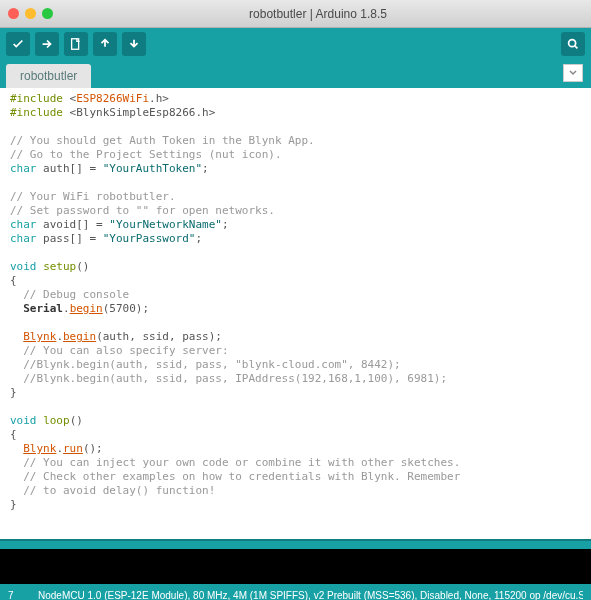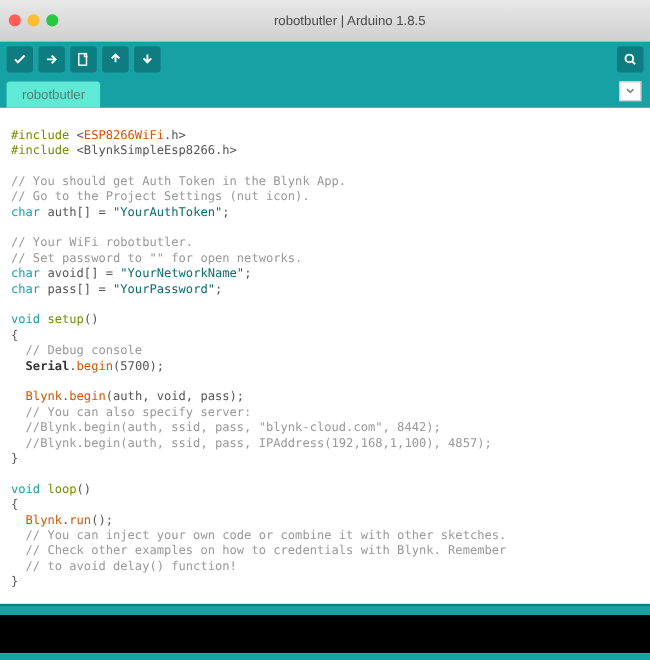--- a/index.html
+++ b/index.html
@@ -1,36 +1,36 @@
 <!DOCTYPE html>
 <html><head>
 <meta charset="utf-8">
 <style>
 * { margin: 0; padding: 0; box-sizing: border-box; }
 body { font-family: -apple-system, sans-serif; font-size: 11px; width: 591px; height: 600px; overflow: hidden; background: #fff; }
-.titlebar { height: 38px; background: linear-gradient(#e8e8e8,#d0d0d0); display: flex; align-items: center; padding: 0 8px; border-bottom: 1px solid #b0b0b0; }
+.titlebar { height: 28px; background: linear-gradient(#e8e8e8,#d0d0d0); display: flex; align-items: center; padding: 0 8px; border-bottom: 1px solid #b0b0b0; }
 .traffic { display: flex; gap: 6px; }
 .dot { width: 11px; height: 11px; border-radius: 50%; }
 .red { background: #ff5f57; }
 .yellow { background: #febc2e; }
 .green { background: #28c840; }
 .title { flex: 1; text-align: center; color: #4a4a4a; font-size: 12px; }
 .toolbar { height: 32px; background: #17a1a5; display: flex; align-items: center; padding: 0 6px; gap: 5px; }
 .tbtn { width: 24px; height: 24px; border-radius: 3px; background: #0e7c80; display: flex; align-items: center; justify-content: center; color: #fff; cursor: pointer; }
 .tbtn svg { width: 14px; height: 14px; fill: #fff; stroke: #fff; }
 .spacer { flex: 1; }
 .tabbar { height: 28px; background: #17a1a5; display: flex; align-items: flex-end; padding: 0 6px; position: relative; }
-.tab { background: #5eead4; padding: 5px 14px; font-size: 12px; color: #5a7a7a; border-radius: 3px 3px 0 0; }
+.tab { background: #e5e5e5; padding: 5px 14px; font-size: 12px; color: #5a7a7a; border-radius: 3px 3px 0 0; }
 .dropdown { position: absolute; right: 8px; top: 4px; width: 20px; height: 18px; background: #fff; border: 1px solid #ccc; display: flex; align-items: center; justify-content: center; }
-.editor { height: 451px; background: #fff; padding: 18px 10px; font-family: Monaco, Consolas, monospace; font-size: 11px; line-height: 14px; color: #555; overflow: hidden; white-space: pre; }
+.editor { height: 451px; background: #fff; padding: 4px 10px; font-family: Monaco, Consolas, monospace; font-size: 11px; line-height: 14px; color: #555; overflow: hidden; white-space: pre; }
 .kw-inc { color: #728e00; }
 .kw-lib { color: #d35400; }
 .kw-type { color: #17a1a5; }
 .kw-str { color: #0a6b6e; }
-.kw-func { color: #d35400; }
+.kw-func { color: #d35400; text-decoration: underline; }
 .kw-gray { color: #999; }
 .kw-void { color: #17a1a5; }
 .kw-const { color: #333; font-weight: bold; }
 .console { height: 35px; background: #000; }
 .status { height: 22px; background: #17a1a5; color: #fff; font-size: 10px; display: flex; align-items: center; padding: 0 8px; }
 .status-ln { width: 30px; }
 .status-board { flex: 1; text-align: right; overflow: hidden; white-space: nowrap; }
 .divider { height: 10px; background: #17a1a5; border-top: 2px solid #0e7c80; }
 </style>
 </head>
@@ -100,24 +100,24 @@
 <span class="kw-gray">// Your WiFi robotbutler.</span>
 <span class="kw-gray">// Set password to "" for open networks.</span>
 <span class="kw-type">char</span><span> avoid[] = </span><span class="kw-str">"YourNetworkName"</span><span>;</span>
 <span class="kw-type">char</span><span> pass[] = </span><span class="kw-str">"YourPassword"</span><span>;</span>
 
 <span class="kw-void">void</span> <span class="kw-inc">setup</span><span>()</span>
 <span>{</span>
 <span class="kw-gray">  // Debug console</span>
 <span>  </span><span class="kw-const">Serial</span><span>.</span><span class="kw-func">begin</span><span>(5700);</span>
 
-<span>  </span><span class="kw-func">Blynk</span><span>.</span><span class="kw-func">begin</span><span>(auth, void, pass);</span>
+<span>  </span><span class="kw-func">Blynk</span><span>.</span><span class="kw-func">begin</span><span>(auth, ssid, pass);</span>
 <span class="kw-gray">  // You can also specify server:</span>
 <span class="kw-gray">  //Blynk.begin(auth, ssid, pass, "blynk-cloud.com", 8442);</span>
-<span class="kw-gray">  //Blynk.begin(auth, ssid, pass, IPAddress(192,168,1,100), 4857);</span>
+<span class="kw-gray">  //Blynk.begin(auth, ssid, pass, IPAddress(192,168,1,100), 6981);</span>
 <span>}</span>
 
 <span class="kw-void">void</span> <span class="kw-inc">loop</span><span>()</span>
 <span>{</span>
 <span>  </span><span class="kw-func">Blynk</span><span>.</span><span class="kw-func">run</span><span>();</span>
 <span class="kw-gray">  // You can inject your own code or combine it with other sketches.</span>
 <span class="kw-gray">  // Check other examples on how to credentials with Blynk. Remember</span>
 <span class="kw-gray">  // to avoid delay() function!</span>
 <span>}</span></div>
 

